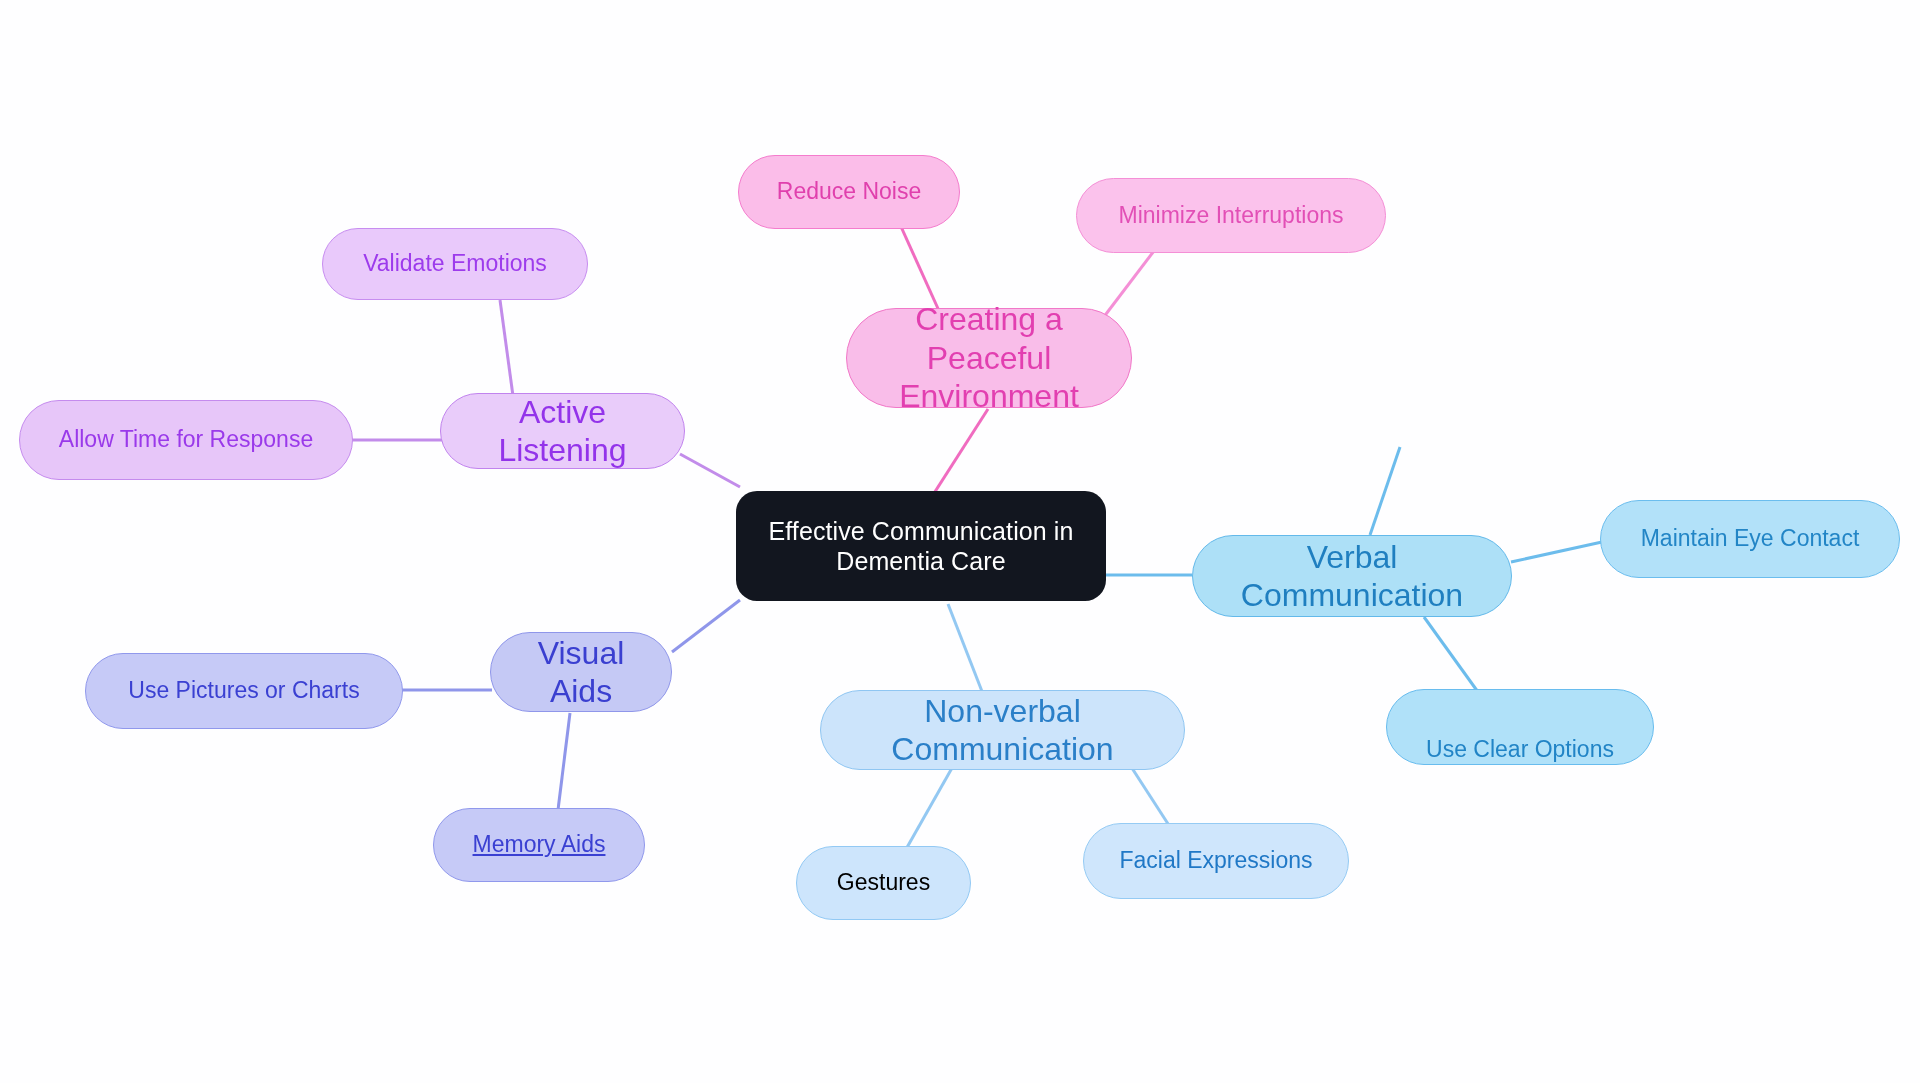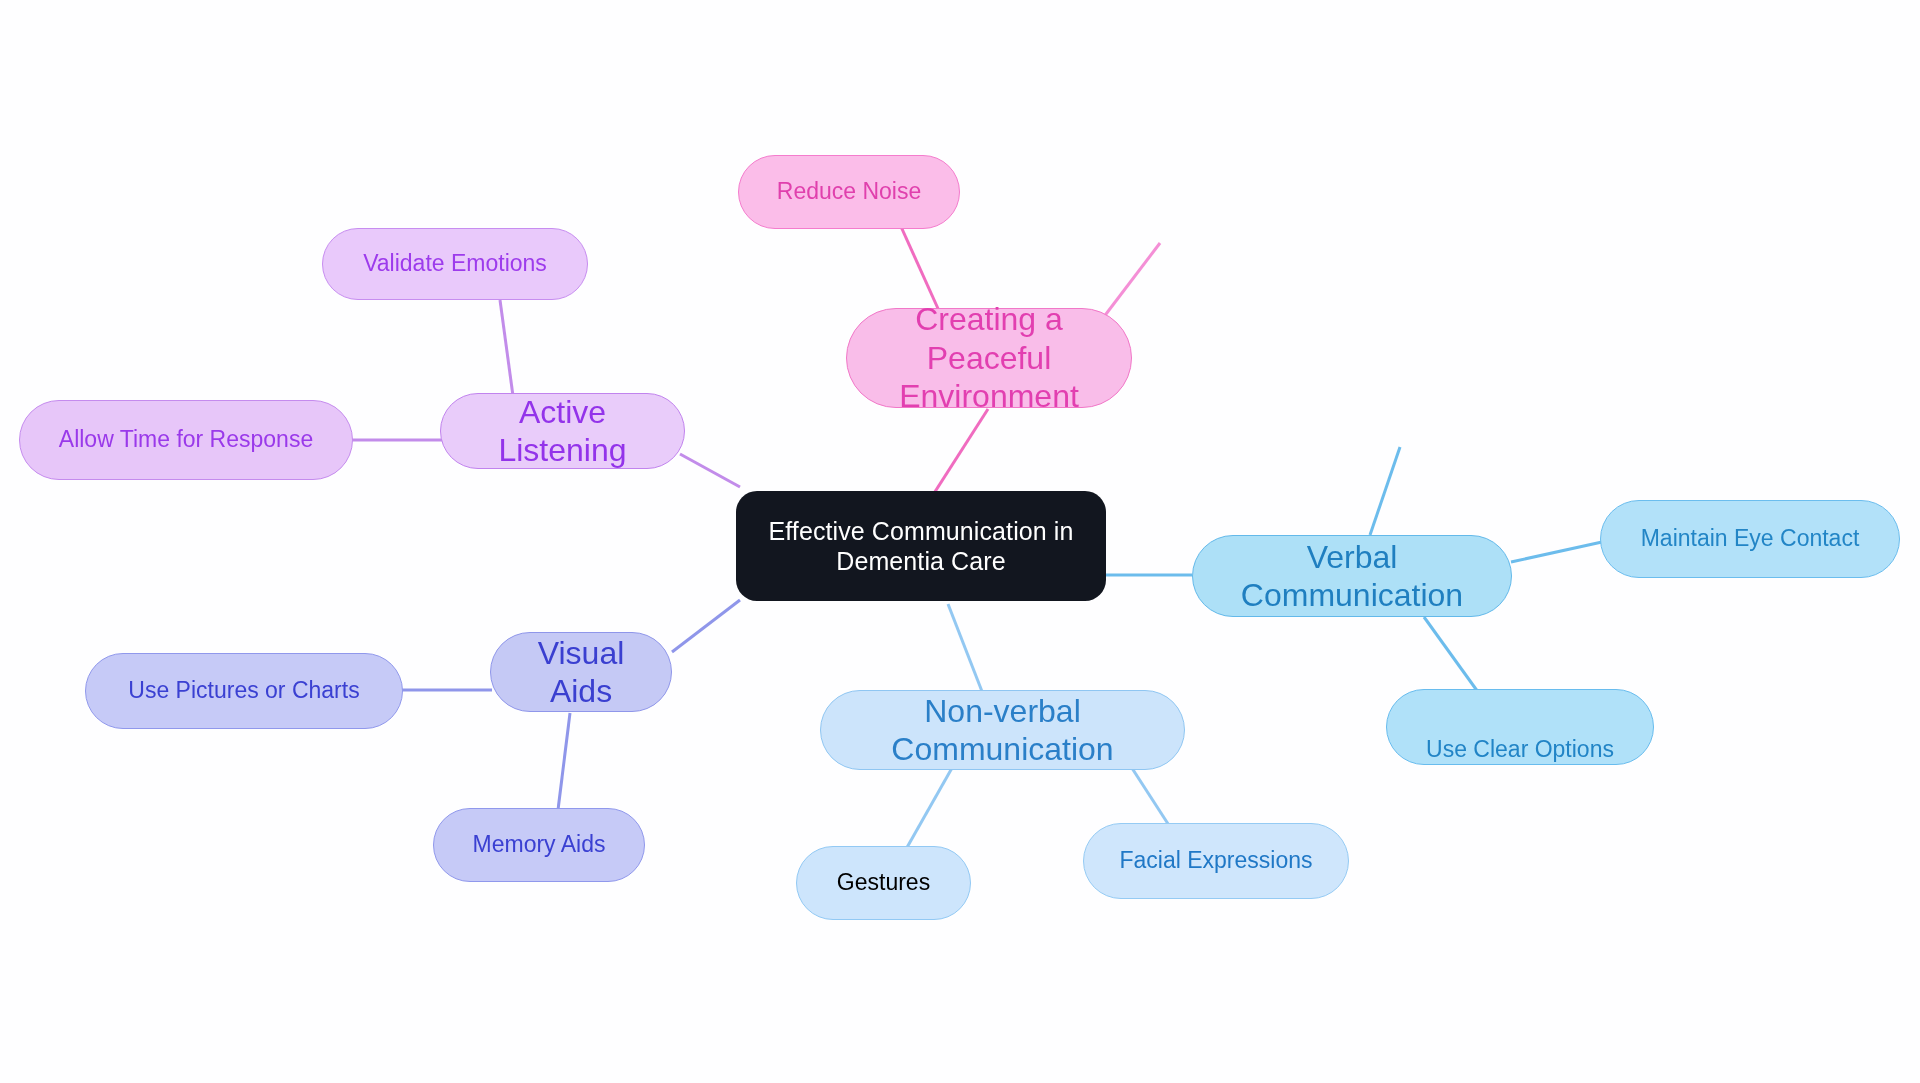--- a/index.html
+++ b/index.html
@@ -88,38 +88,41 @@
 Dementia Care</span>
   </div>
 
   <div class="node lvl1" style="left:846px; top:308px; width:286px; height:100px; background:#f9bde9; border-color:#f178c8; color:#e23fb0;">
     <span>Creating a Peaceful
 Environment</span>
   </div>
   <div class="node lvl2" style="left:738px; top:155px; width:222px; height:74px; background:#fbbde9; border-color:#f47ccd; color:#e040ad;">
     <span>Reduce Noise</span>
   </div>
+  <div class="node lvl2" style="left:1076px; top:178px; width:310px; height:75px; background:#fbc2ec; border-color:#f48fd6; color:#e24fb6;">
+    <span>Minimize Interruptions</span>
+  </div>
 
   <div class="node lvl1" style="left:440px; top:393px; width:245px; height:76px; background:#e9ccfa; border-color:#c183ee; color:#9333ea;">
     <span>Active Listening</span>
   </div>
   <div class="node lvl2" style="left:19px; top:400px; width:334px; height:80px; background:#e7c6f9; border-color:#c58bee; color:#9a39ea;">
     <span>Allow Time for Response</span>
   </div>
   <div class="node lvl2" style="left:322px; top:228px; width:266px; height:72px; background:#e9c9fb; border-color:#c78df0; color:#9d3bec;">
     <span>Validate Emotions</span>
   </div>
 
   <div class="node lvl1" style="left:490px; top:632px; width:182px; height:80px; background:#c5c9f5; border-color:#8f96ea; color:#3a3fd0;">
     <span>Visual Aids</span>
   </div>
   <div class="node lvl2" style="left:85px; top:653px; width:318px; height:76px; background:#c6caf7; border-color:#9098ec; color:#3a40d2;">
     <span>Use Pictures or Charts</span>
   </div>
-  <div class="node lvl2" style="left:433px; top:808px; width:212px; height:74px; background:#c6caf7; border-color:#9098ec; color:#3a40d2;">
+  <div class="node lvl2" style="left:433px; top:808px; width:212px; height:74px; background:#c6caf7; border-color:#9098ec; color:#3a40d2;text-decoration:underline;">
     <span>Memory Aids</span>
   </div>
 
   <div class="node lvl1" style="left:1192px; top:535px; width:320px; height:82px; background:#ade0f7; border-color:#63b9ea; color:#1f7fc0;">
     <span>Verbal Communication</span>
   </div>
   <div class="node lvl2" style="left:1600px; top:500px; width:300px; height:78px; background:#b2e1f9; border-color:#6bbdee; color:#2285c6;">
     <span>Maintain Eye Contact</span>
   </div>
   <div class="node lvl2" style="left:1386px; top:689px; width:268px; height:76px; background:#b0e1f9; border-color:#68bcee; color:#2184c6;align-items:flex-end;">

